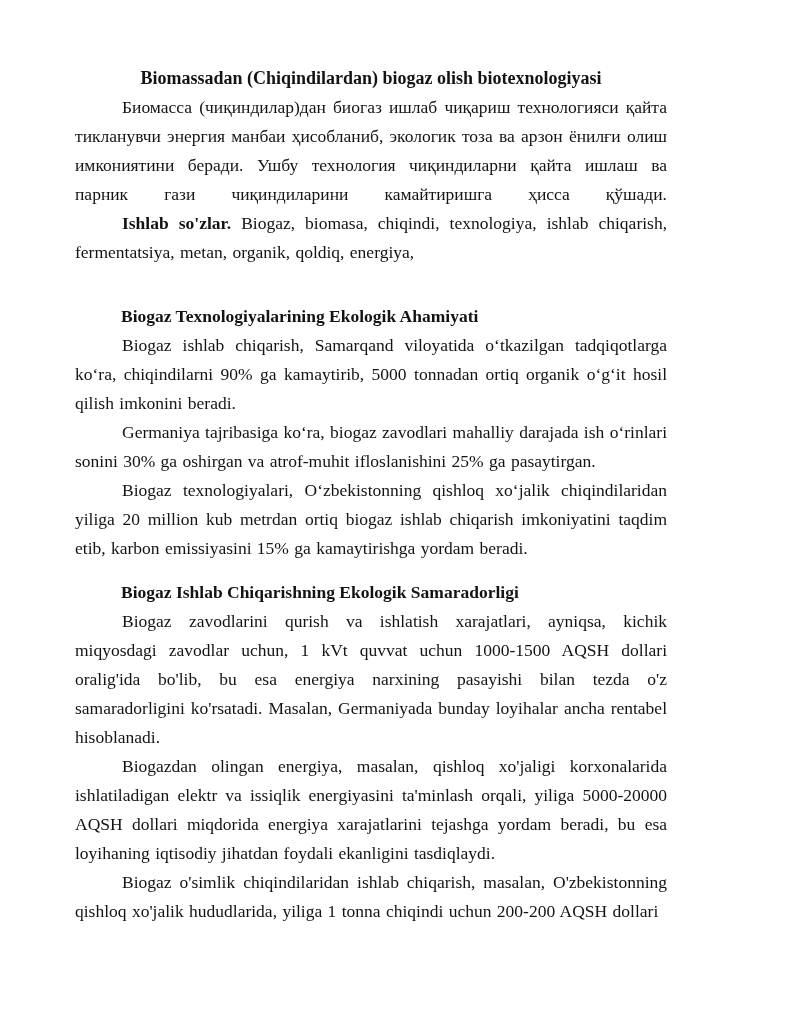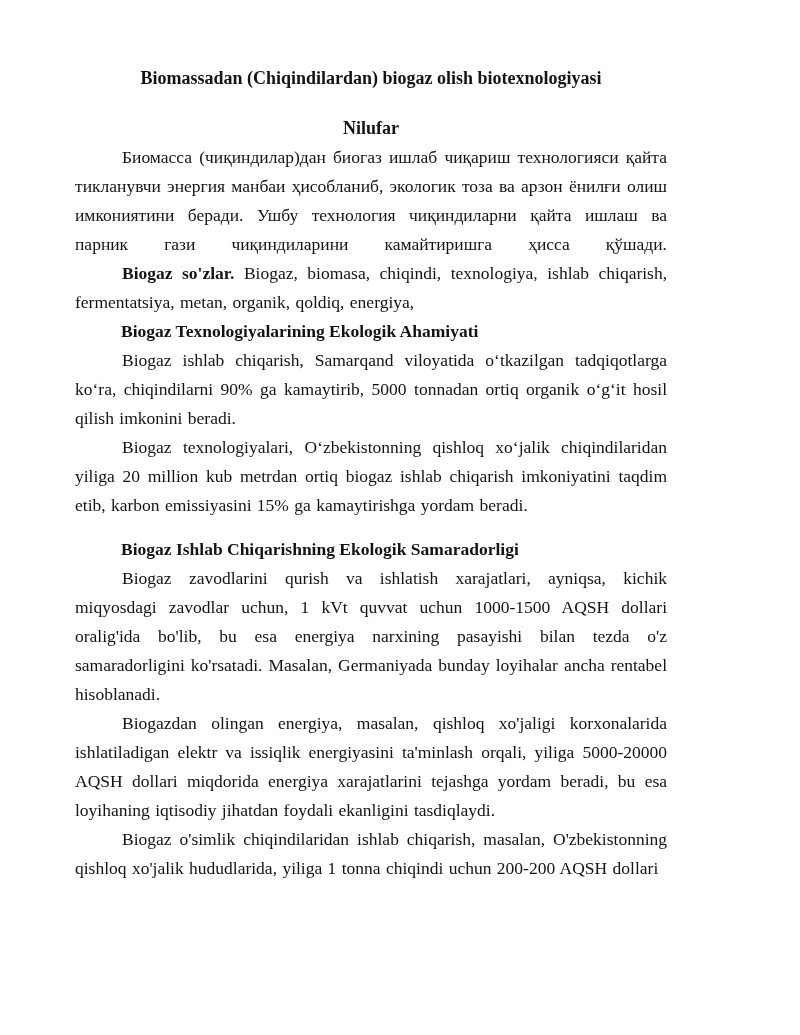--- a/index.html
+++ b/index.html
@@ -57,45 +57,45 @@
   p.keywords .kw-label {
     font-weight: bold;
   }
   .section-heading {
     font-size: 17.5px;
     line-height: 29px;
     font-weight: bold;
     text-indent: 46px;
     margin: 0;
   }
-  .mt35 { }
+  .mt35 { margin-top: 35px; }
   .mt15 { margin-top: 15px; }
   .mt4  { margin-top: 4px; }
   .mt5  { margin-top: 5px; }
   .indent-lg { text-indent: 52px; }
 </style>
 </head>
 <body>
 
 <div class="page">
 
   <div class="doc-title">Biomassadan (Chiqindilardan) biogaz olish biotexnologiyasi</div>
 
-  <div class="author">Nilufar</div>
 
 
   <p class="body annot">Биомасса (чиқиндилар)дан биогаз ишлаб чиқариш технологияси қайта тикланувчи энергия манбаи ҳисобланиб, экологик тоза ва арзон ёнилғи олиш имкониятини беради.  Ушбу технология чиқиндиларни қайта ишлаш ва парник гази чиқиндиларини камайтиришга ҳисса қўшади.</p>
 
-  <p class="body keywords"><span class="kw-label">Biogaz so'zlar.</span>
+  <p class="body keywords"><span class="kw-label">Ishlab so'zlar.</span>
     <span>Biogaz, biomasa, chiqindi, texnologiya, ishlab chiqarish, fermentatsiya, metan, organik, qoldiq, energiya,</span></p>
 
   <div class="section-heading mt35">Biogaz Texnologiyalarining Ekologik Ahamiyati</div>
 
   <p class="body indent-lg">Biogaz ishlab chiqarish, Samarqand viloyatida o‘tkazilgan tadqiqotlarga ko‘ra, chiqindilarni 90% ga kamaytirib, 5000 tonnadan ortiq organik o‘g‘it hosil qilish imkonini beradi.</p>
 
+  <p class="body mt4 indent-lg">Germaniya tajribasiga ko‘ra, biogaz zavodlari mahalliy darajada ish o‘rinlari sonini 30% ga oshirgan va atrof-muhit ifloslanishini 25% ga pasaytirgan.</p>
 
   <p class="body mt5 indent-lg">Biogaz texnologiyalari, O‘zbekistonning qishloq xo‘jalik chiqindilaridan yiliga 20 million kub metrdan ortiq biogaz ishlab chiqarish imkoniyatini taqdim etib, karbon emissiyasini 15% ga kamaytirishga yordam beradi.</p>
 
   <div class="section-heading mt15">Biogaz Ishlab Chiqarishning Ekologik Samaradorligi</div>
 
   <p class="body">Biogaz zavodlarini qurish va ishlatish xarajatlari, ayniqsa, kichik miqyosdagi zavodlar uchun, 1 kVt quvvat uchun 1000-1500 AQSH dollari oralig'ida bo'lib, bu esa energiya narxining pasayishi bilan tezda o'z samaradorligini ko'rsatadi.  Masalan, Germaniyada bunday loyihalar ancha rentabel hisoblanadi.</p>
 
   <p class="body indent-lg">Biogazdan olingan energiya,  masalan, qishloq xo'jaligi korxonalarida ishlatiladigan elektr va issiqlik energiyasini ta'minlash orqali,  yiliga 5000-20000 AQSH dollari miqdorida energiya xarajatlarini tejashga yordam beradi, bu esa loyihaning iqtisodiy jihatdan foydali ekanligini tasdiqlaydi.</p>
 
   <p class="body">Biogaz o'simlik chiqindilaridan ishlab chiqarish, masalan, O'zbekistonning qishloq xo'jalik hududlarida, yiliga 1 tonna chiqindi uchun 200-200 AQSH dollari</p>

